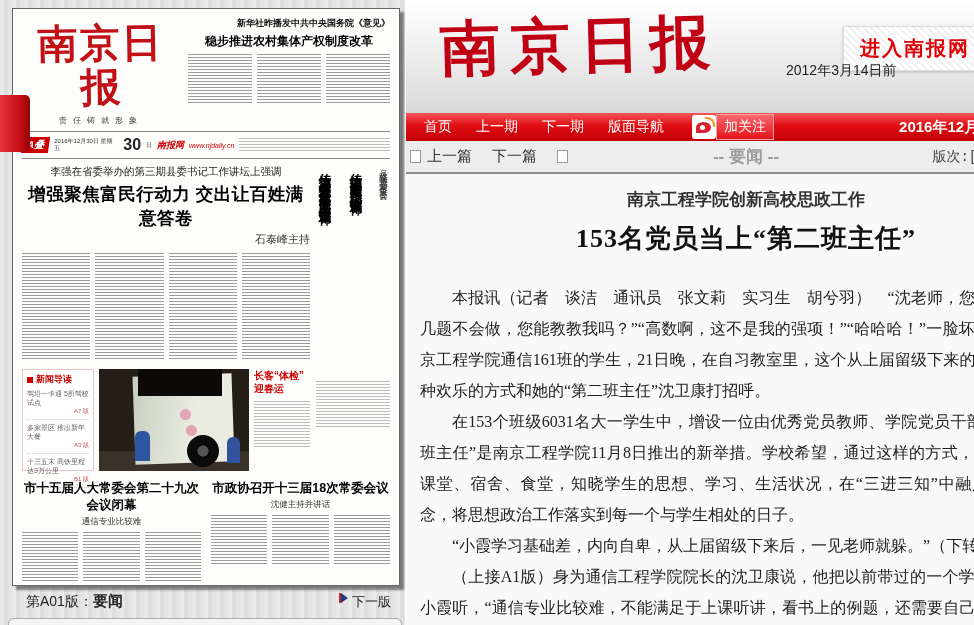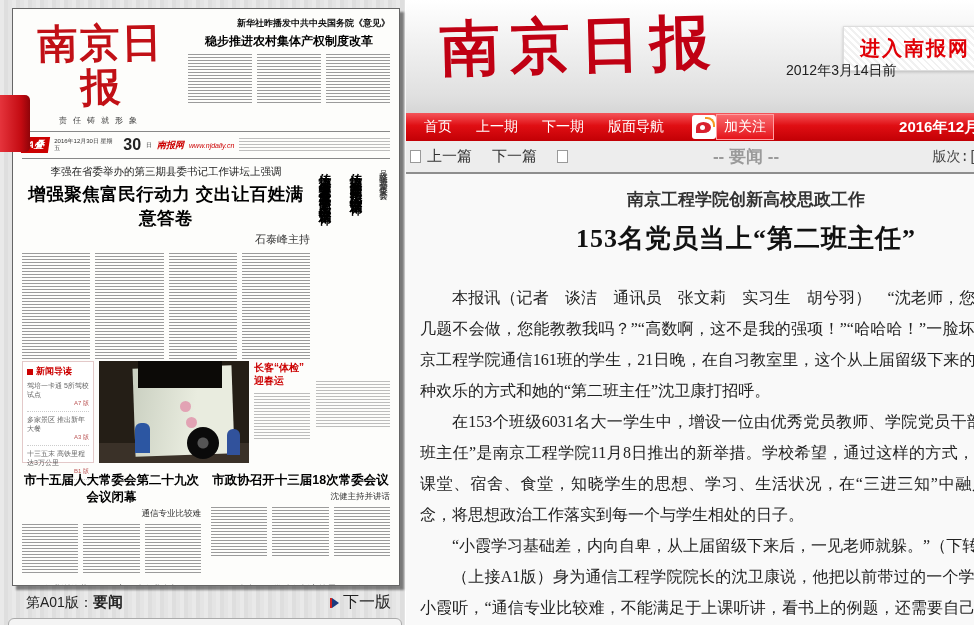--- a/index.html
+++ b/index.html
@@ -33,21 +33,21 @@
   .mh-day{font-size:16px;font-weight:bold;color:#222;}
   .mh-daysuf{font-size:6px;color:#333;}
   .mh-site{color:#c00;font-style:italic;font-weight:bold;font-size:9px;}
   .mh-url{color:#c00;font-size:7px;font-style:italic;}
   .rowC{display:flex;gap:6px;margin-top:4px;}
   .mainL{flex:1;min-width:0;}
   .lead-kicker{font-size:10.5px;color:#222;text-align:center;margin-top:2px;}
   .lead-head{font-size:17.5px;font-weight:bold;color:#000;text-align:center;margin:3px 0 2px;letter-spacing:.5px;}
   .lead-byline{font-size:11px;color:#333;text-align:right;font-family:Liberation Serif, serif;}
   .bodycols{height:106px;margin-top:6px;}
-  .photorow{display:flex;gap:5px;margin-top:2px;height:102px;}
+  .photorow{display:flex;gap:5px;margin-top:10px;height:102px;}
   .digest{width:72px;border:1px solid #e3c9c9;padding:3px 4px;box-sizing:border-box;background:#fff;}
   .digest-title{color:#c00;font-weight:bold;font-size:9px;display:flex;align-items:center;gap:3px;}
   .digest-title .sq{width:6px;height:6px;background:#c00;display:inline-block;}
   .digest-item{font-size:7px;color:#666;line-height:9px;border-bottom:1px dotted #ccc;padding:3px 0;}
   .digest-item .pg{display:block;text-align:right;color:#b55;font-size:6px;}
   .photo{width:150px;position:relative;background:#241e16;overflow:hidden;}
   .photo .floor{position:absolute;left:0;bottom:0;width:100%;height:20%;background:#3a3128;}
   .photo .bus{position:absolute;right:16px;top:6px;width:66%;height:86%;
     background:linear-gradient(100deg,#c9cfc0,#e9ecdf 60%);transform:rotate(-2deg);}
   .photo .hatch{position:absolute;left:26%;top:0;width:56%;height:26%;background:#0c0a07;}
@@ -60,26 +60,26 @@
   .capcol{flex:1;min-width:0;}
   .photo-cap{color:#c00;font-weight:bold;font-size:10px;line-height:13px;}
   .strip{width:74px;display:flex;flex-direction:column;}
   .strip-heads{display:flex;justify-content:space-between;height:212px;}
   .vtext{writing-mode:vertical-rl;letter-spacing:2px;}
   .vh{font-size:12.5px;font-weight:bold;color:#000;}
   .vb{font-size:8.5px;color:#333;}
   .rowD,.rowE{display:flex;gap:10px;margin-top:9px;}
   .stcol{flex:1;min-width:0;}
   .st-head{font-size:12.5px;font-weight:bold;color:#000;text-align:center;}
-  .st-by{font-size:8.5px;color:#333;text-align:right;margin:2px 0 4px;}
+  .st-by{font-size:8.5px;color:#333;text-align:center;margin:2px 0 4px;}
   .st-kick{font-size:9px;color:#333;text-align:center;}
   .viewer-footer{position:absolute;left:0;top:592px;width:405px;display:flex;align-items:center;z-index:4;}
   .vf-label{font-size:14px;color:#222;margin-left:26px;}
   .vf-label b{font-size:15px;}
-  .vf-next{margin-left:auto;margin-right:14px;display:flex;align-items:center;gap:4px;font-size:16px;color:#222;cursor:pointer;}
+  .vf-next{margin-left:auto;margin-right:14px;display:flex;align-items:flex-start;gap:4px;font-size:13px;color:#222;cursor:pointer;}
   .tri{width:0;height:0;border-left:7px solid #1c3a7e;border-top:5px solid transparent;border-bottom:5px solid transparent;
     box-shadow:-2px 0 0 #c22;}
   .bottom-box{position:absolute;left:8px;top:618px;width:392px;height:30px;z-index:3;
     background:#f4f4f4;border:1px solid #aaa;border-radius:6px;}
   
   .right-panel{position:absolute;left:406px;top:0;width:680px;height:625px;}
   .site-header{position:relative;height:113px;background:linear-gradient(#ffffff,#e0e0e0 85%,#d6d6d6);}
   .site-logo{position:absolute;left:34px;top:6px;font-family:"DejaVu Serif",serif;font-weight:bold;
     color:#c00013;font-size:60px;letter-spacing:10px;transform:rotate(-1.5deg);}
   .enter-btn{position:absolute;left:437px;top:26px;background:#fff;

